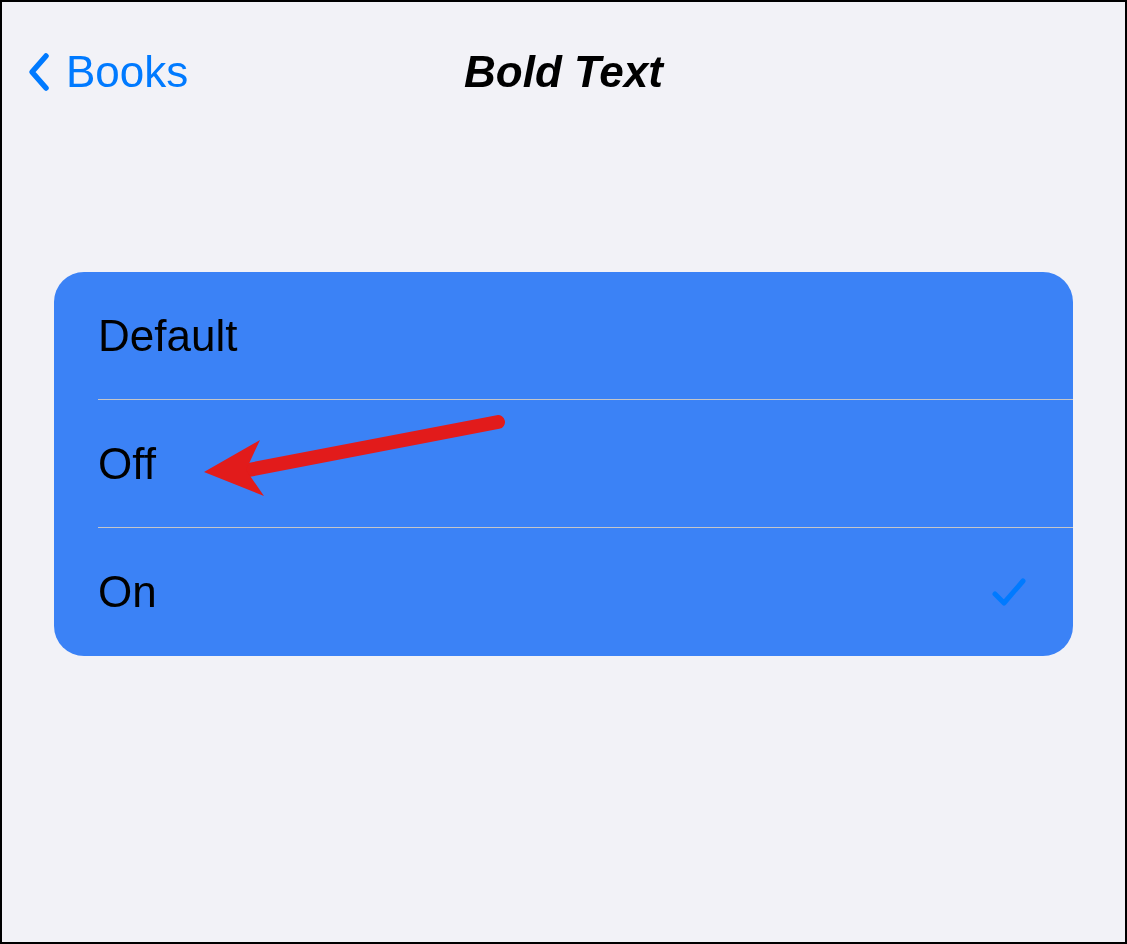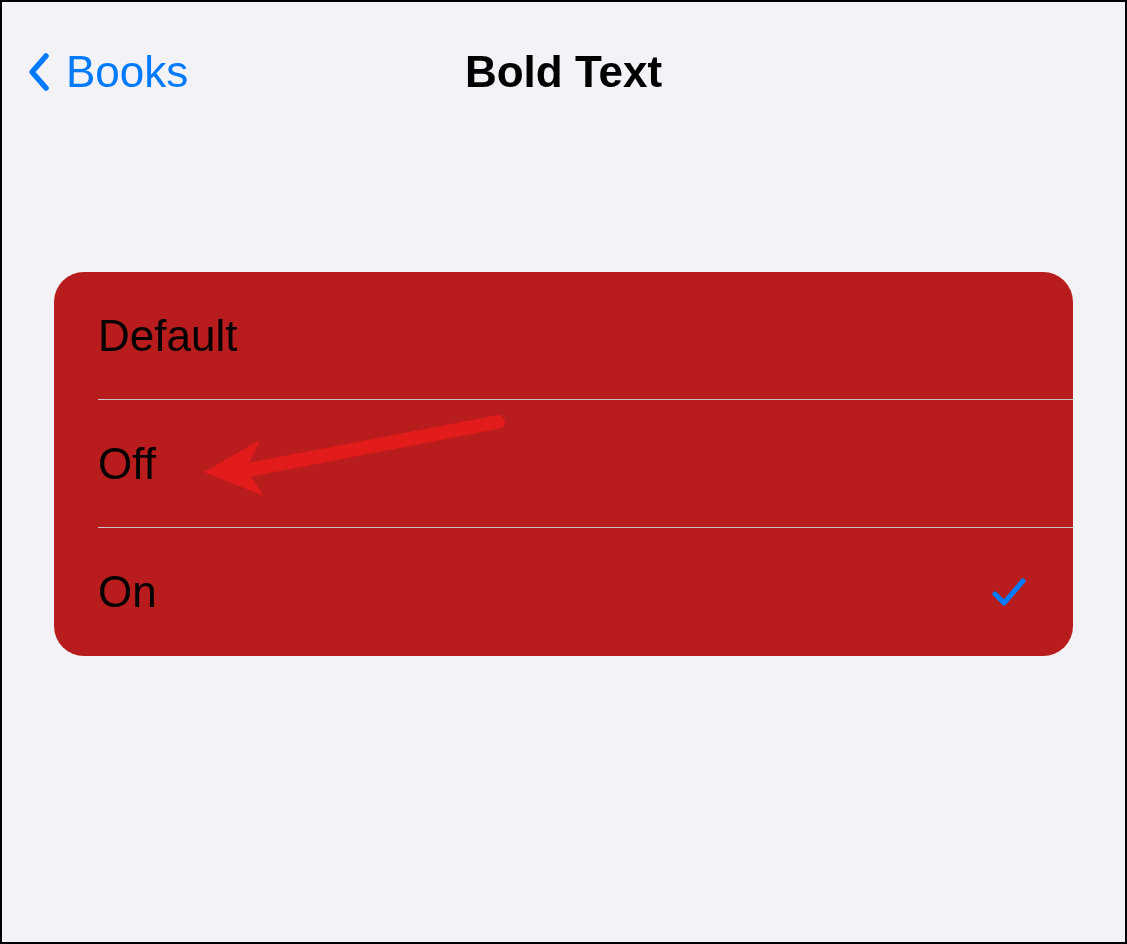--- a/index.html
+++ b/index.html
@@ -45,28 +45,29 @@
       margin-right: 16px;
       flex-shrink: 0;
     }
     
     .nav-title {
       font-size: 44px;
       font-weight: 700;
       color: #000;
       text-align: center;
       width: 100%;
+      font-style: italic;
     }
     
     .content-area {
       padding: 130px 52px 0 52px;
     }
     
     .list-group {
-      background-color: #b91c1c;
+      background-color: #3b82f6;
       border-radius: 30px;
       overflow: hidden;
     }
     
     .list-item {
       display: flex;
       align-items: center;
       justify-content: space-between;
       padding: 0 44px;
       height: 128px;

